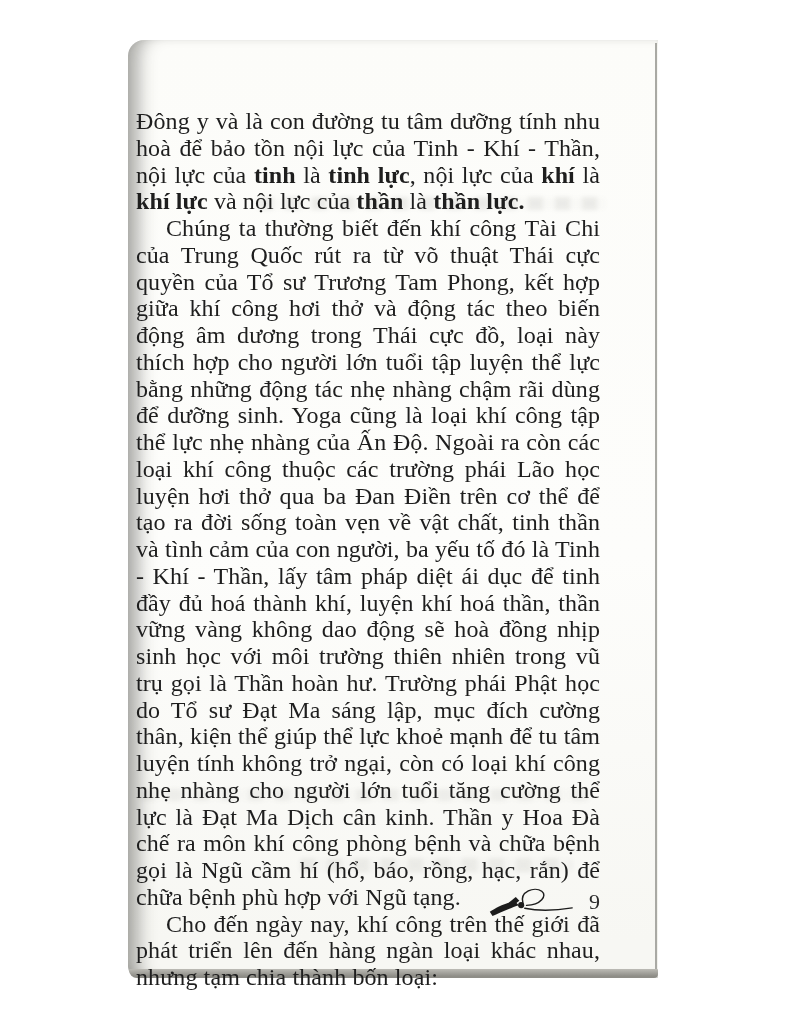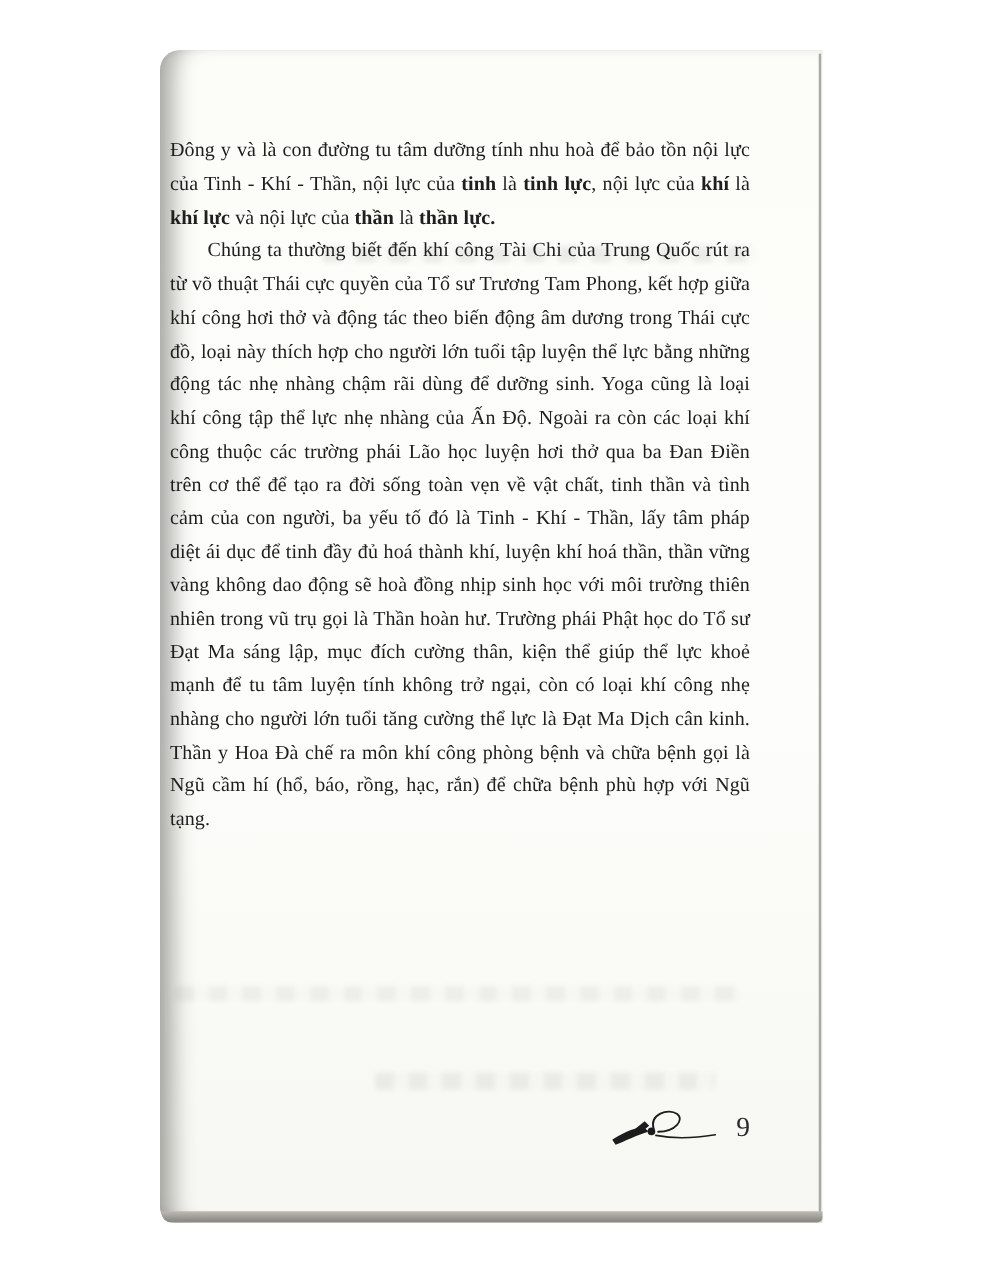--- a/index.html
+++ b/index.html
@@ -30,21 +30,21 @@
     position:absolute;left:655px;top:43px;width:2px;height:927px;
     background:var(--edge);
   }
   .bottom-edge{
     position:absolute;left:129px;top:969px;width:529px;height:9px;
     background:linear-gradient(180deg,#bcbbb5 0%,#8e8d87 80%);
     border-radius:2px 2px 8px 16px;
   }
   .text-block{
     position:absolute;left:136px;top:108px;width:464px;
-    font-size:16px;line-height:26.75px;color:var(--ink);
+    font-size:24px;line-height:26.75px;color:var(--ink);
     text-align:justify;letter-spacing:.1px;
   }
   .para{margin:0;}
   .para.indent{text-indent:30px;}
   .b{font-weight:bold;}
   .footer-row{
     position:absolute;left:136px;top:883px;width:464px;height:38px;
     display:flex;align-items:center;justify-content:flex-end;gap:15px;
   }
   .ornament{width:86px;height:36px;display:block;}
@@ -71,20 +71,21 @@
   <div class="right-edge"></div>
   <div class="bottom-edge"></div>
 
   <div class="smudge smudge-1"></div>
   <div class="smudge smudge-2"></div>
   <div class="smudge smudge-3"></div>
 
   <div class="text-block">
       <p class="para"><span>Đông y và là con đường tu tâm dưỡng tính nhu hoà để bảo tồn nội lực của Tinh - Khí - Thần, nội lực của </span><span class="b">tinh</span><span> là </span><span class="b">tinh lực</span><span>, nội lực của </span><span class="b">khí</span><span> là </span><span class="b">khí lực</span><span> và nội lực của </span><span class="b">thần</span><span> là </span><span class="b">thần lực.</span></p>
       <p class="para indent"><span>Chúng ta thường biết đến khí công Tài Chi của Trung Quốc rút ra từ võ thuật Thái cực quyền của Tổ sư Trương Tam Phong, kết hợp giữa khí công hơi thở và động tác theo biến động âm dương trong Thái cực đồ, loại này thích hợp cho người lớn tuổi tập luyện thể lực bằng những động tác nhẹ nhàng chậm rãi dùng để dưỡng sinh. Yoga cũng là loại khí công tập thể lực nhẹ nhàng của Ấn Độ. Ngoài ra còn các loại khí công thuộc các trường phái Lão học luyện hơi thở qua ba Đan Điền trên cơ thể để tạo ra đời sống toàn vẹn về vật chất, tinh thần và tình cảm của con người, ba yếu tố đó là Tinh - Khí - Thần, lấy tâm pháp diệt ái dục để tinh đầy đủ hoá thành khí, luyện khí hoá thần, thần vững vàng không dao động sẽ hoà đồng nhịp sinh học với môi trường thiên nhiên trong vũ trụ gọi là Thần hoàn hư. Trường phái Phật học do Tổ sư Đạt Ma sáng lập, mục đích cường thân, kiện thể giúp thể lực khoẻ mạnh để tu tâm luyện tính không trở ngại, còn có loại khí công nhẹ nhàng cho người lớn tuổi tăng cường thể lực là Đạt Ma Dịch cân kinh. Thần y Hoa Đà chế ra môn khí công phòng bệnh và chữa bệnh gọi là Ngũ cầm hí (hổ, báo, rồng, hạc, rắn) để chữa bệnh phù hợp với Ngũ tạng.</span></p>
+      <p class="para indent"><span>Cho đến ngày nay, khí công trên thế giới đã phát triển lên đến hàng ngàn loại khác nhau, nhưng tạm chia thành bốn loại:</span></p>
     </div>
 
   <div class="footer-row">
     <svg class="ornament" viewBox="0 0 96 40" xmlns="http://www.w3.org/2000/svg" aria-hidden="true">
       <path d="M2 31 C9 26, 20 20.5, 30 19.5 L34.5 23.5 C25 26.5, 12 32.5, 5 35.5 Z" fill="#1c1c1c"></path>
       <path d="M19 24 L31 14.5 L35 18.5 L25 26.5 Z" fill="#1c1c1c"></path>
       <circle cx="37" cy="23.5" r="3.4" fill="#1c1c1c"></circle>
       <path d="M39 21.5 C35 8, 52 2.5, 60 8 C66.5 12.8, 59 23.5, 43 23.8" fill="none" stroke="#1c1c1c" stroke-width="1.6" stroke-linecap="round"></path>
       <path d="M41 27 C58 30.5, 76 29.5, 94 26.5" fill="none" stroke="#1c1c1c" stroke-width="1.5" stroke-linecap="round"></path>
     </svg>

